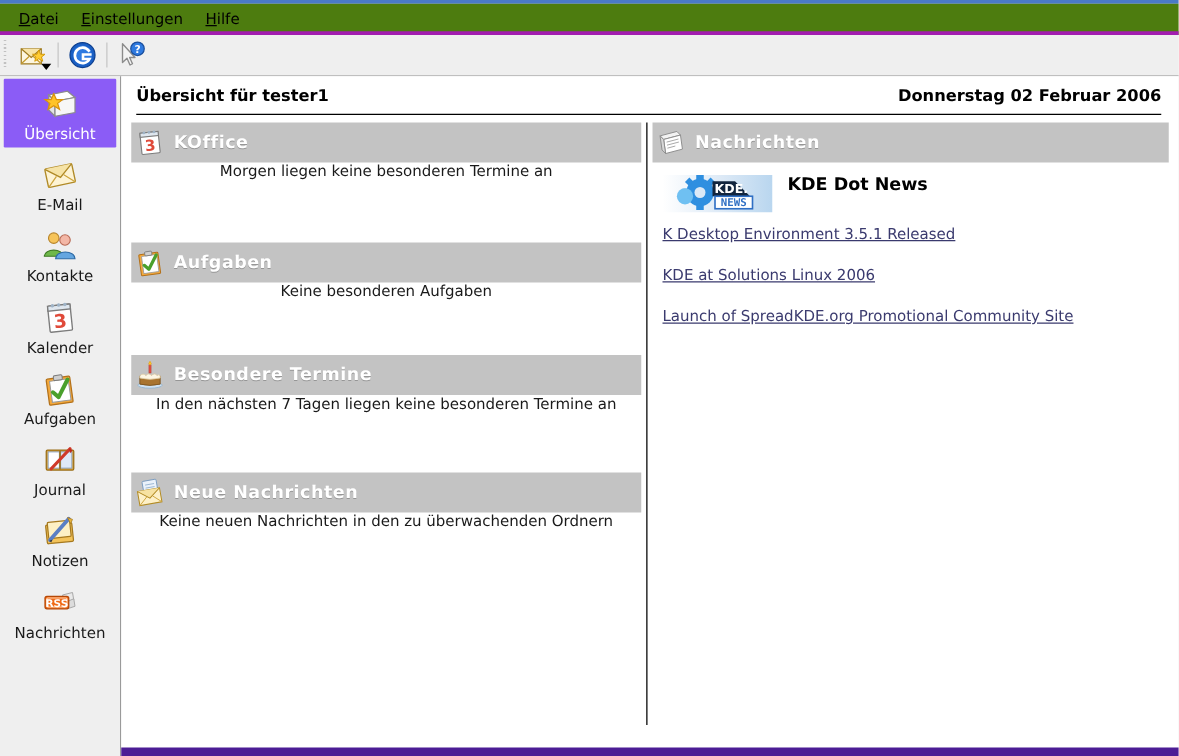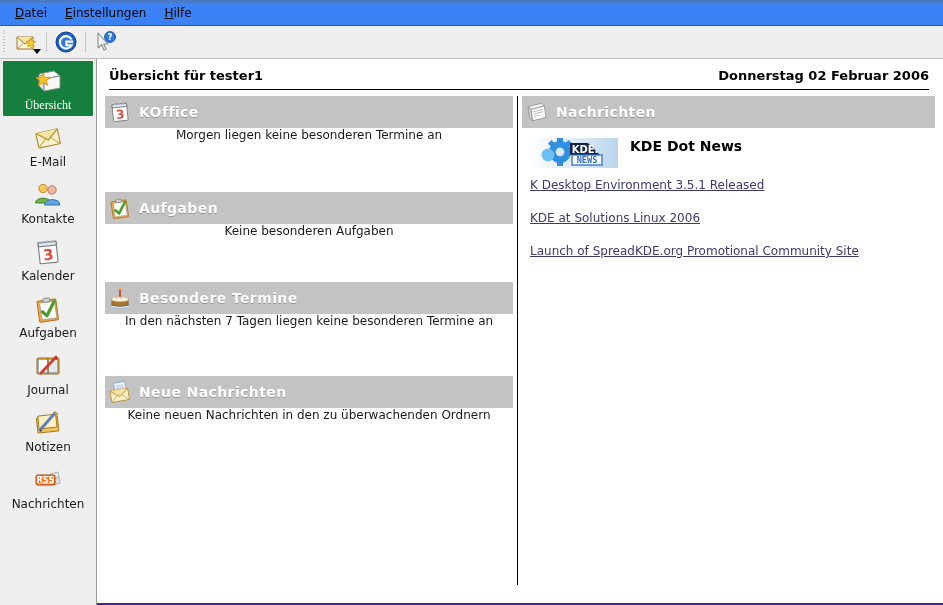--- a/index.html
+++ b/index.html
@@ -27,25 +27,25 @@
     height: 3px;
     background: #4a7ac7;
     width: 100%;
     flex: none;
   }
 
   
   .menubar {
     height: 22px;
     flex: none;
-    background: #3b82f6;
-    display: flex;
-    align-items: flex-start;
+    background: #4d7c0f;
+    display: flex;
+    align-items: flex-end;
     padding-left: 6px;
-    border-bottom: 1px solid #a21caf;
+    border-bottom: 3px solid #a21caf;
   }
   .menu-item {
     padding: 2px 9px;
     font-size: 12px;
     color: #000;
     cursor: default;
     line-height: 16px;
   }
   .menu-item u { text-decoration: underline; }
 
@@ -118,22 +118,21 @@
     width: 90px;
     margin: 0 auto 2px auto;
     padding: 4px 0 3px 0;
     display: flex;
     flex-direction: column;
     align-items: center;
     cursor: default;
     border-radius: 1px;
   }
   .side-item.selected {
-    background: #15803d;
-    font-family: Liberation Serif, serif;
+    background: #8b5cf6;
   }
   .side-item .side-icon {
     width: 32px;
     height: 32px;
     display: block;
   }
   .side-label {
     margin-top: 1px;
     font-size: 12px;
     color: #1a1a1a;
@@ -142,21 +141,21 @@
   }
   .side-item.selected .side-label { color: #ffffff; }
 
   
   .content {
     flex: 1;
     background: #ffffff;
     display: flex;
     flex-direction: column;
     min-width: 0;
-    border-bottom: 2px solid #4c1d95;
+    border-bottom: 7px solid #4c1d95;
     position: relative;
   }
   .summary-header {
     padding: 9px 14px 0 12px;
     flex: none;
   }
   .summary-header-row {
     display: flex;
     justify-content: space-between;
     align-items: baseline;

